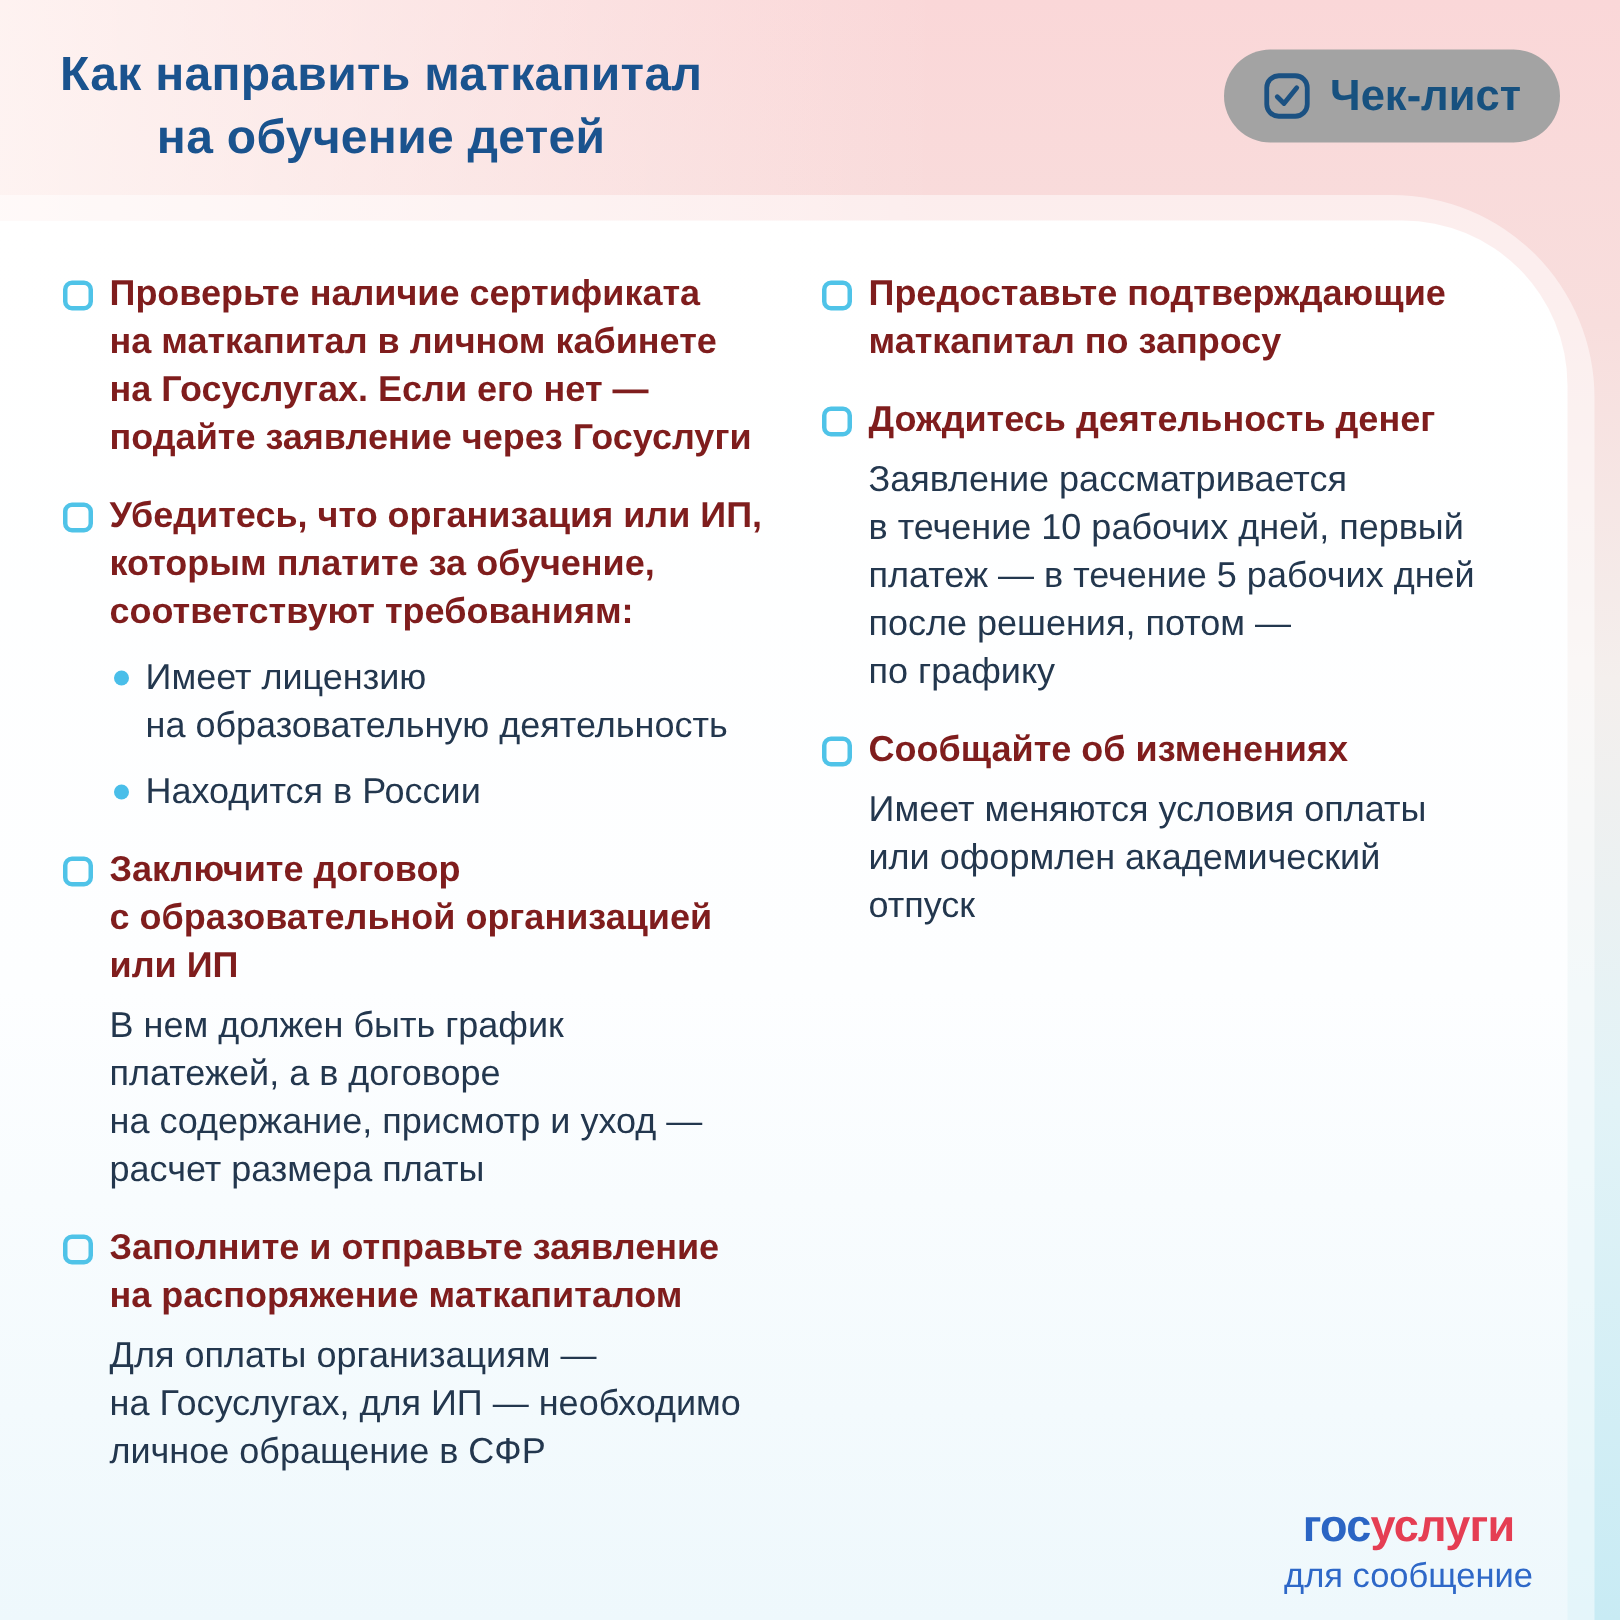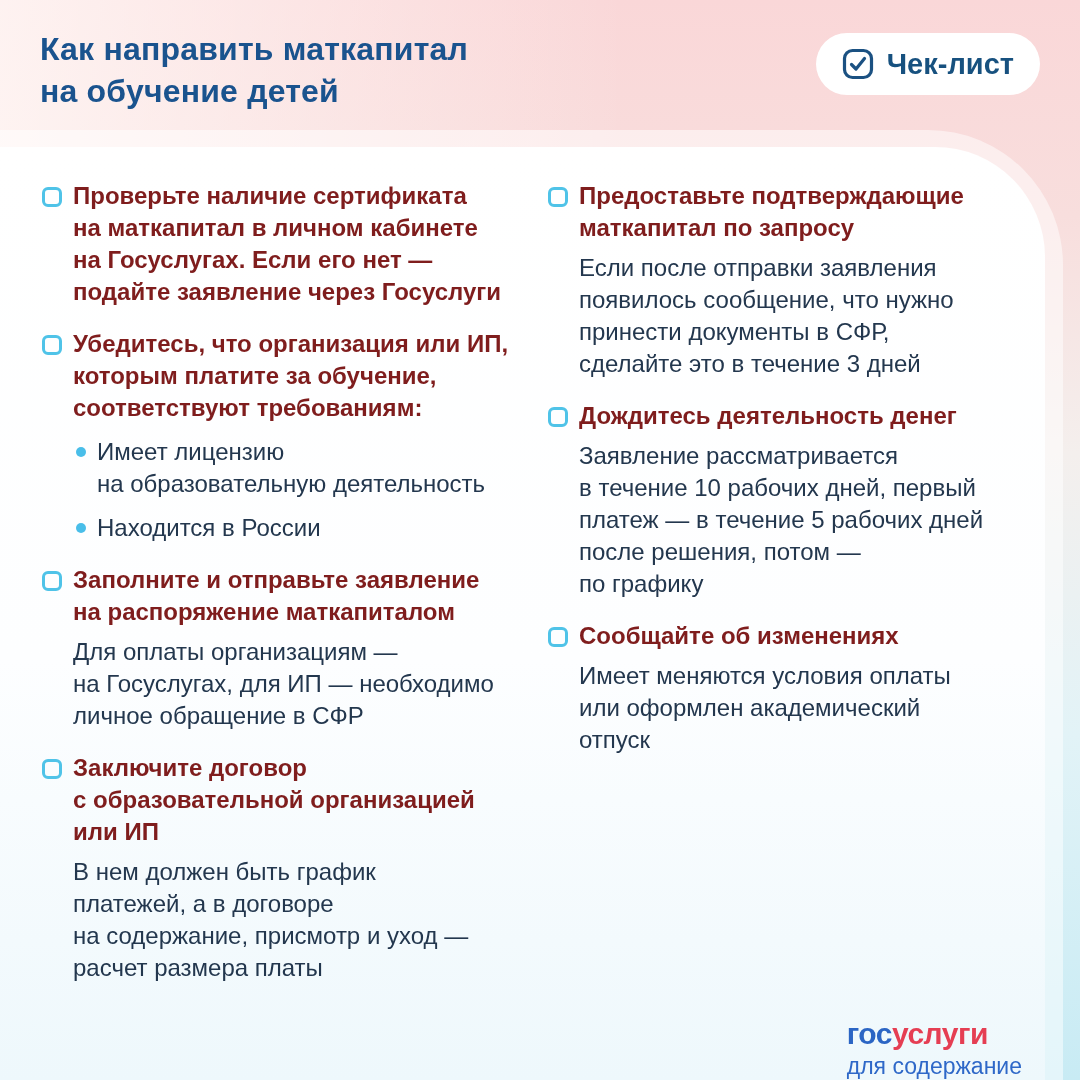--- a/index.html
+++ b/index.html
@@ -25,29 +25,29 @@
     background:rgba(255,255,255,0.5);
     border-top-right-radius:135px;
   }
   
   .card{
     position:absolute;top:147px;left:0;width:1045px;bottom:0;z-index:2;
     background:linear-gradient(180deg,#ffffff 0%,#fdfeff 55%,#eef8fc 100%);
     border-top-right-radius:110px;
   }
   
-  .header{position:absolute;top:0;left:0;right:0;height:147px;z-index:3;}
+  .header{position:absolute;top:0;left:0;right:0;height:147px;z-index:3;text-align:center;}
   .title{
     position:absolute;left:40px;top:28px;
     font-size:32px;font-weight:700;line-height:42px;
     color:#1a538e;white-space:pre-line;letter-spacing:0.2px;
   }
   .badge{
     position:absolute;right:40px;top:33px;height:62px;
-    background:#ffffff;border-radius:31px;
+    background:#a3a3a3;border-radius:31px;
     display:flex;align-items:center;gap:13px;padding:0 26px;
   }
   .badge-label{font-size:29px;font-weight:700;color:#17517f;}
   .badge-icon{width:32px;height:32px;display:block;flex-shrink:0;}
   
   .col{position:absolute;top:180px;z-index:3;}
   .col-left{left:42px;width:496px;}
   .col-right{left:548px;width:482px;}
   .item{display:flex;column-gap:11px;margin-bottom:20px;}
   .item:last-child{margin-bottom:0;justify-content:space-between;}
@@ -69,21 +69,21 @@
     position:relative;padding-left:24px;margin-top:12px;
     font-size:24px;line-height:32px;color:#23374e;white-space:pre-line;
   }
   ul.bullets li:first-child{margin-top:12px;}
   ul.bullets li::before{
     content:"";position:absolute;left:3px;top:11px;width:10px;height:10px;
     border-radius:50%;background:#49bee9;
   }
   
   .footer{
-    position:absolute;right:58px;bottom:0;z-index:3;text-align:left;
+    position:absolute;right:58px;bottom:16px;z-index:3;text-align:center;
   }
   .logo-line{font-size:30px;font-weight:700;letter-spacing:-0.5px;line-height:32px;}
   .logo-primary{color:#2b65c4;}
   .logo-secondary{color:#e53e53;}
   .logo-caption{font-size:23px;font-weight:400;color:#2e68c8;line-height:28px;margin-top:2px;}
 </style>
 </head>
 <body>
 
 <div class="canvas">
@@ -126,54 +126,50 @@
           <li>Имеет лицензию
 на образовательную деятельность</li>
           <li>Находится в России</li>
         </ul>
       </div>
     </div>
 
     <div class="item">
       <span class="checkbox"></span>
       <div class="item-content">
-        <div class="item-heading">Заполните и отправьте заявление
-на распоряжение маткапиталом</div>
-        <div class="item-body">Для оплаты организациям —
-на Госуслугах, для ИП — необходимо
-личное обращение в СФР</div>
-      </div>
-    </div>
-
-    <div class="item">
-      <span class="checkbox"></span>
-      <div class="item-content">
         <div class="item-heading">Заключите договор
 с образовательной организацией
 или ИП</div>
         <div class="item-body">В нем должен быть график
 платежей, а в договоре
 на содержание, присмотр и уход —
 расчет размера платы</div>
+      </div>
+    </div>
+
+    <div class="item">
+      <span class="checkbox"></span>
+      <div class="item-content">
+        <div class="item-heading">Заполните и отправьте заявление
+на распоряжение маткапиталом</div>
+        <div class="item-body">Для оплаты организациям —
+на Госуслугах, для ИП — необходимо
+личное обращение в СФР</div>
       </div>
     </div>
 
   </div>
 
   <div class="col col-right">
 
     <div class="item">
       <span class="checkbox"></span>
       <div class="item-content">
         <div class="item-heading">Предоставьте подтверждающие
 маткапитал по запросу</div>
-        <div class="item-body">Если после отправки заявления
-появилось сообщение, что нужно
-принести документы в СФР,
-сделайте это в течение 3 дней</div>
       </div>
     </div>
 
     <div class="item">
       <span class="checkbox"></span>
       <div class="item-content">
         <div class="item-heading">Дождитесь деятельность денег</div>
         <div class="item-body">Заявление рассматривается
 в течение 10 рабочих дней, первый
 платеж — в течение 5 рабочих дней
@@ -189,15 +185,15 @@
         <div class="item-body">Имеет меняются условия оплаты
 или оформлен академический
 отпуск</div>
       </div>
     </div>
 
   </div>
 
   <div class="footer">
     <div class="logo-line"><span class="logo-primary">гос</span><span class="logo-secondary">услуги</span></div>
-    <div class="logo-caption">для содержание</div>
+    <div class="logo-caption">для сообщение</div>
   </div>
 </div>
 
 </body></html>

